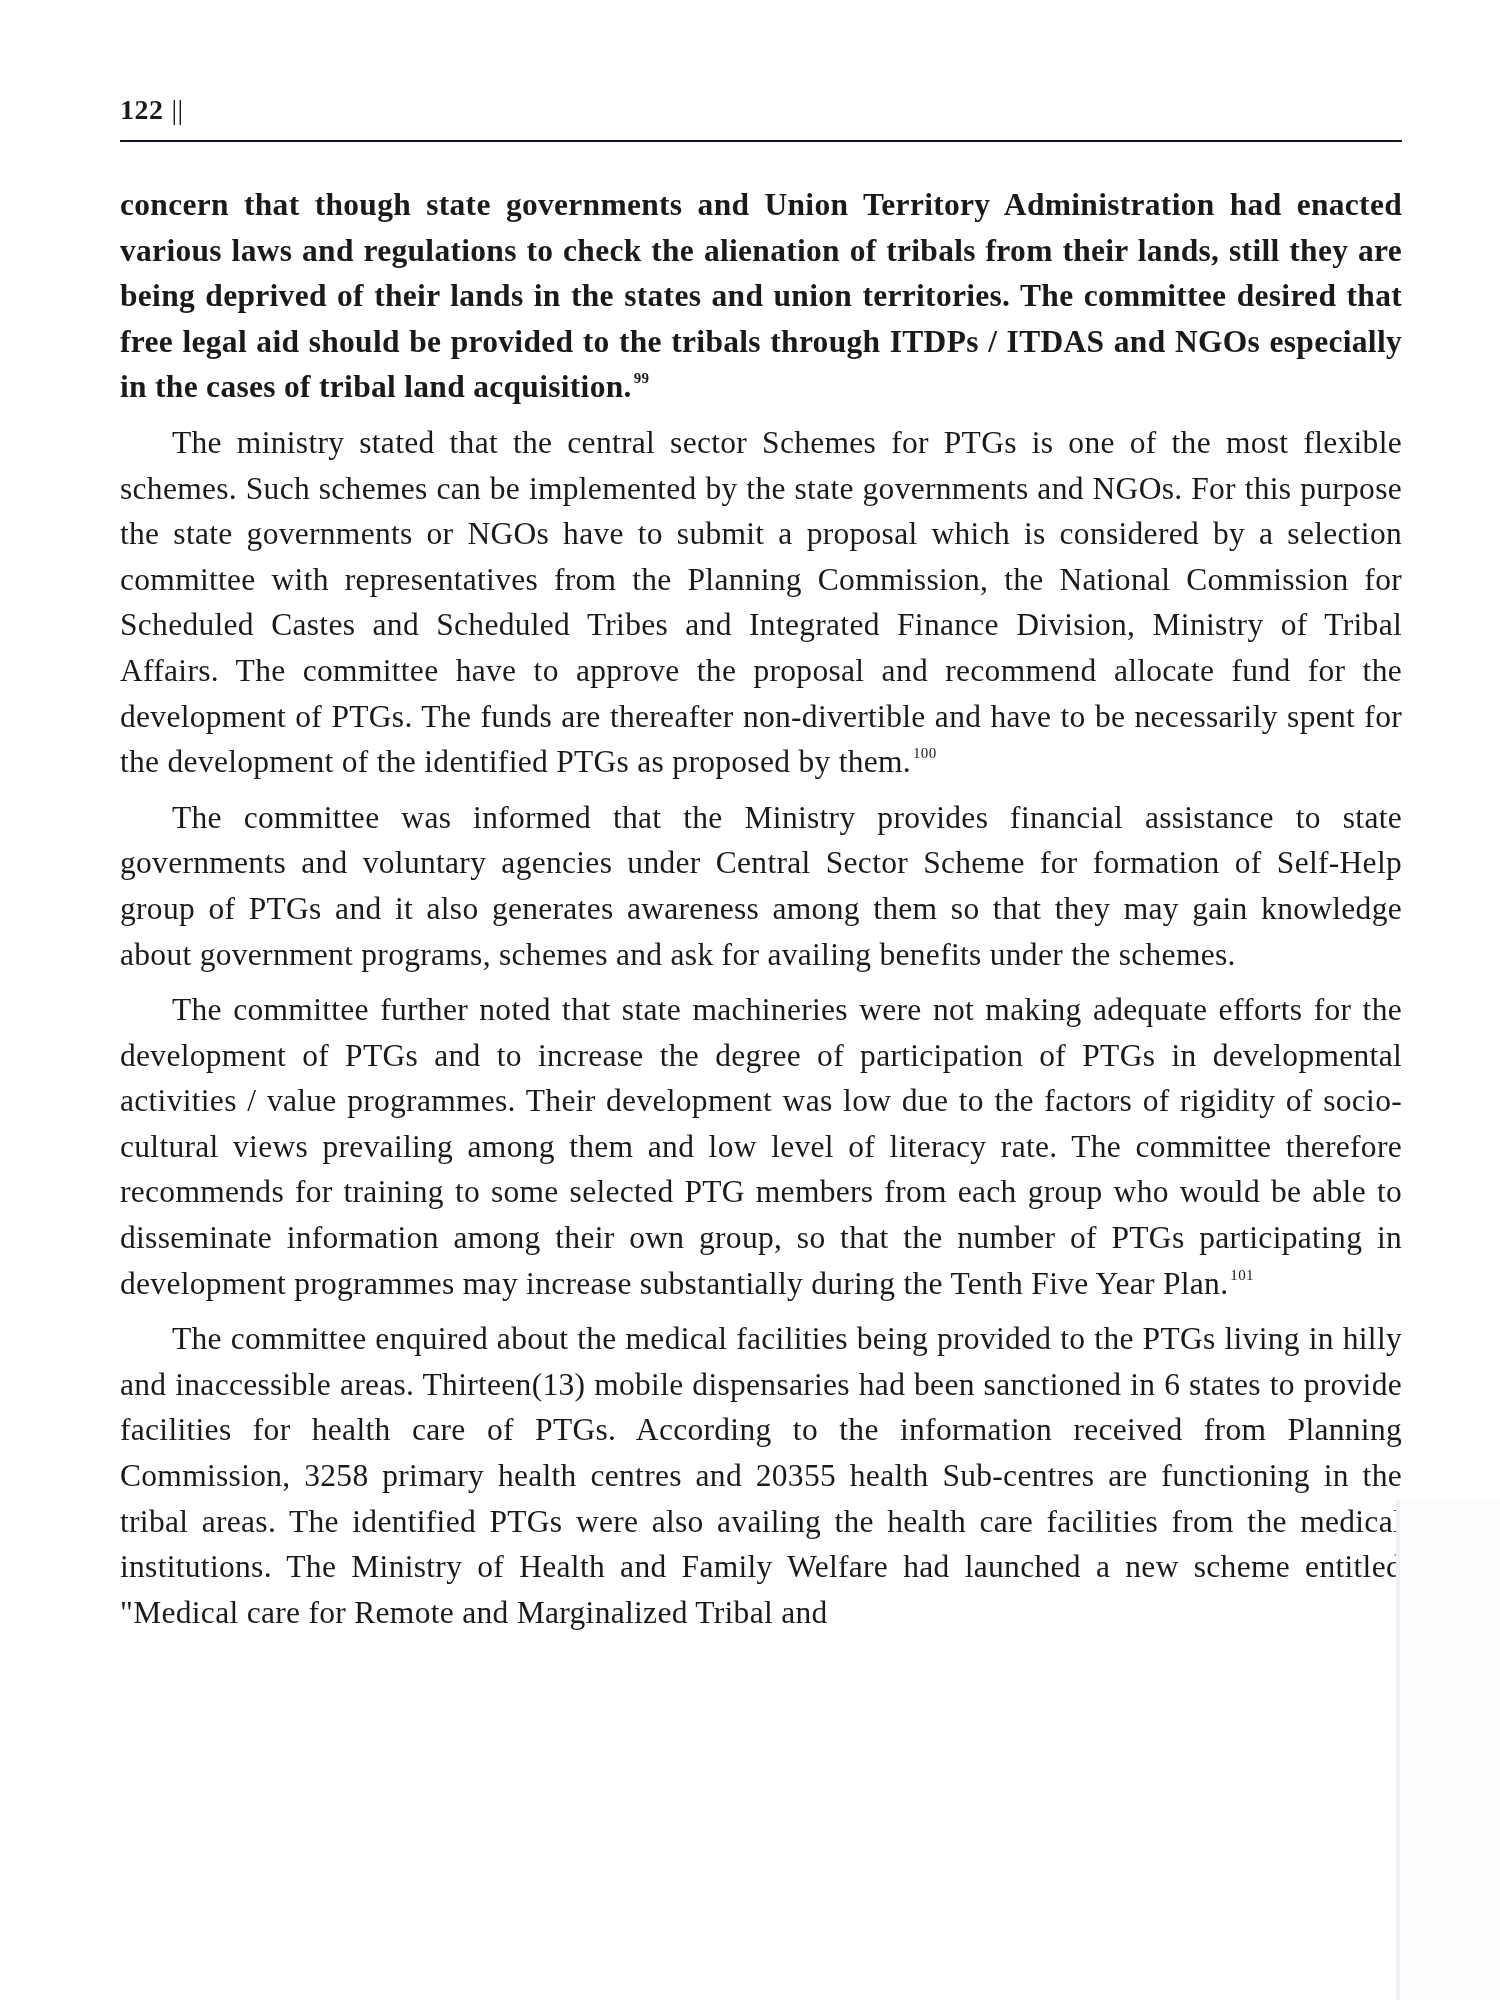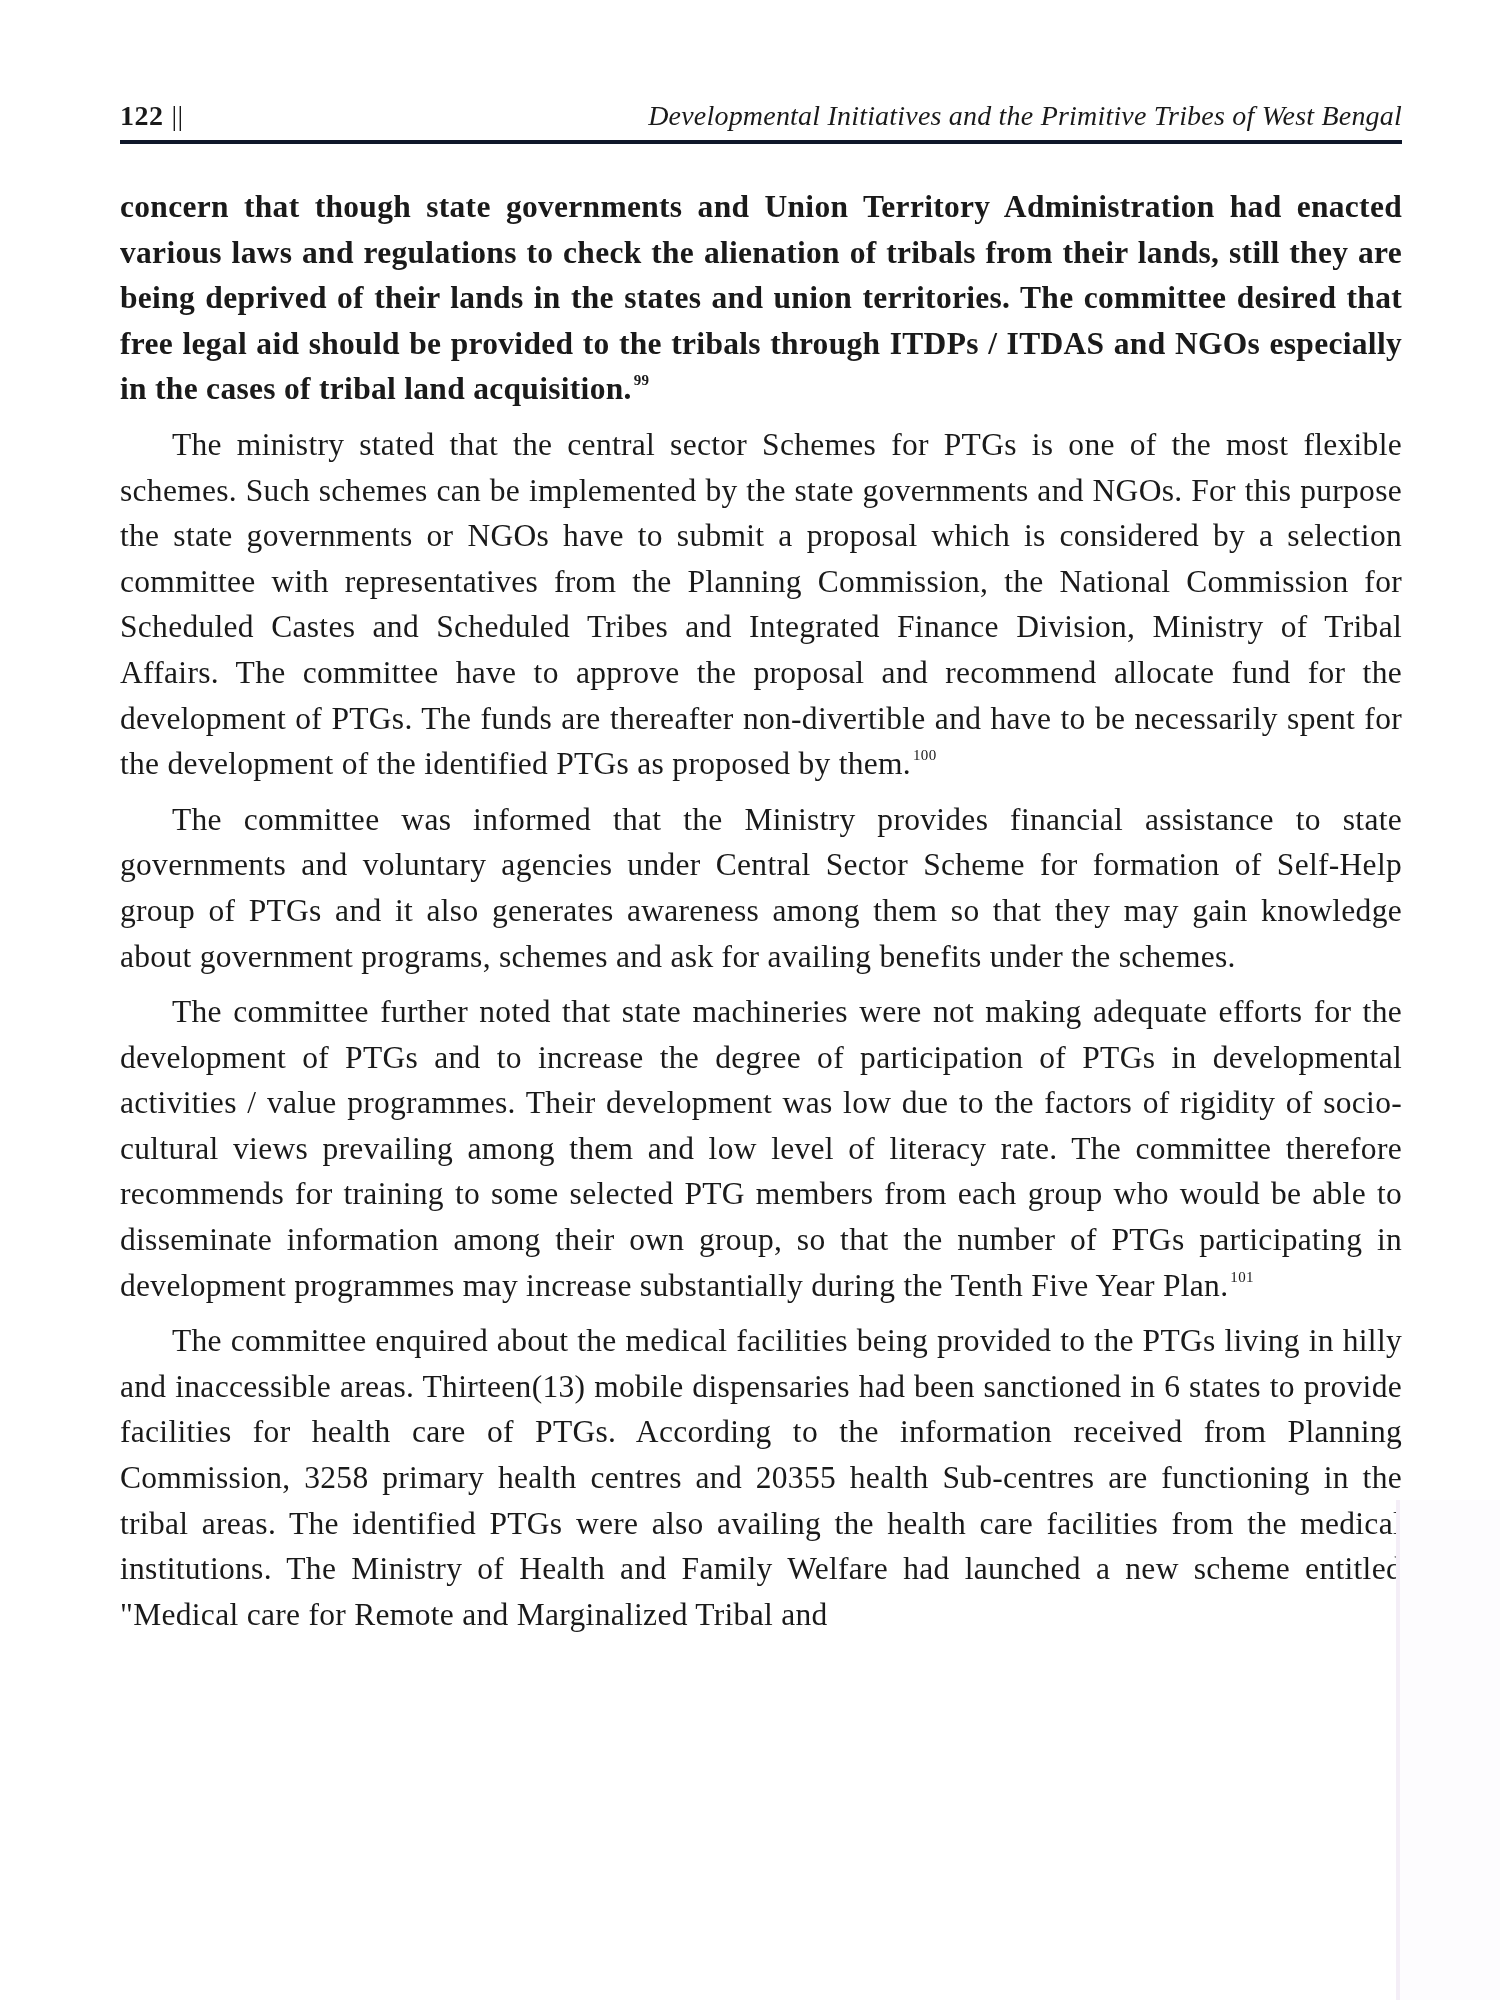--- a/index.html
+++ b/index.html
@@ -17,24 +17,24 @@
     }
     .page {
       position: absolute;
       left: 120px;
       top: 88px;
       width: 1282px;
     }
     .running-head {
       display: flex;
       justify-content: space-between;
-      align-items: flex-end;
+      align-items: center;
       height: 44px;
       padding-bottom: 8px;
-      border-bottom: 4px solid #0f172a;
+      border-bottom: 2px solid #0f172a;
     }
     .folio {
       font-family: "Liberation Serif", serif;
       font-weight: bold;
       font-size: 28px;
       letter-spacing: 0.5px;
     }
     .folio .bars {
       font-weight: normal;
       margin-left: 8px;
@@ -78,21 +78,20 @@
     }
   </style>
 </head>
 <body>
 
 <div class="page">
   <div class="running-head">
     <div class="folio">
       <span>122</span><span class="bars">||</span>
     </div>
-    <div class="book-title">Developmental Initiatives and the Primitive Tribes of West Bengal</div>
   </div>
 
   <div class="body-text">
     <p class="continued"><span>concern that though state governments and Union Territory Administration had enacted various laws and regulations to check the alienation of tribals from their lands, still they are being deprived of their lands in the states and union territories. The committee desired that free legal aid should be provided to the tribals through ITDPs / ITDAS and NGOs especially in the cases of tribal land acquisition.</span><sup class="fn">99</sup></p>
     <p><span>The ministry stated that the central sector Schemes for PTGs is one of the most flexible schemes. Such schemes can be implemented by the state governments and NGOs. For this purpose the state governments or NGOs have to submit a proposal which is considered by a selection committee with representatives from the Planning Commission, the National Commission for Scheduled Castes and Scheduled Tribes and Integrated Finance Division, Ministry of Tribal Affairs. The committee have to approve the proposal and recommend allocate fund for the development of PTGs. The funds are thereafter non-divertible and have to be necessarily spent for the development of the identified PTGs as proposed by them.</span><sup class="fn">100</sup></p>
     <p><span>The committee was informed that the Ministry provides financial assistance to state governments and voluntary agencies under Central Sector Scheme for formation of Self-Help group of PTGs and it also generates awareness among them so that they may gain knowledge about government programs, schemes and ask for availing benefits under the schemes.</span></p>
     <p><span>The committee further noted that state machineries were not making adequate efforts for the development of PTGs and to increase the degree of participation of PTGs in developmental activities / value programmes. Their development was low due to the factors of rigidity of socio-cultural views prevailing among them and low level of literacy rate. The committee therefore recommends for training to some selected PTG members from each group who would be able to disseminate information among their own group, so that the number of PTGs participating in development programmes may increase substantially during the Tenth Five Year Plan.</span><sup class="fn">101</sup></p>
     <p><span>The committee enquired about the medical facilities being provided to the PTGs living in hilly and inaccessible areas. Thirteen(13) mobile dispensaries had been sanctioned in 6 states to provide facilities for health care of PTGs. According to the information received from Planning Commission, 3258 primary health centres and 20355 health Sub-centres are functioning in the tribal areas. The identified PTGs were also availing the health care facilities from the medical institutions. The Ministry of Health and Family Welfare had launched a new scheme entitled "Medical care for Remote and Marginalized Tribal and</span></p>
   </div>
 </div>

